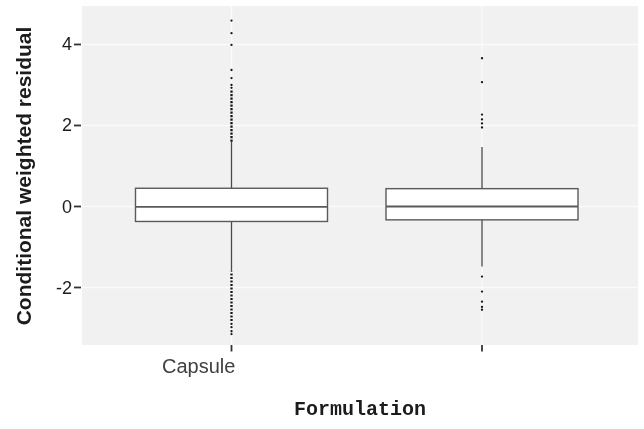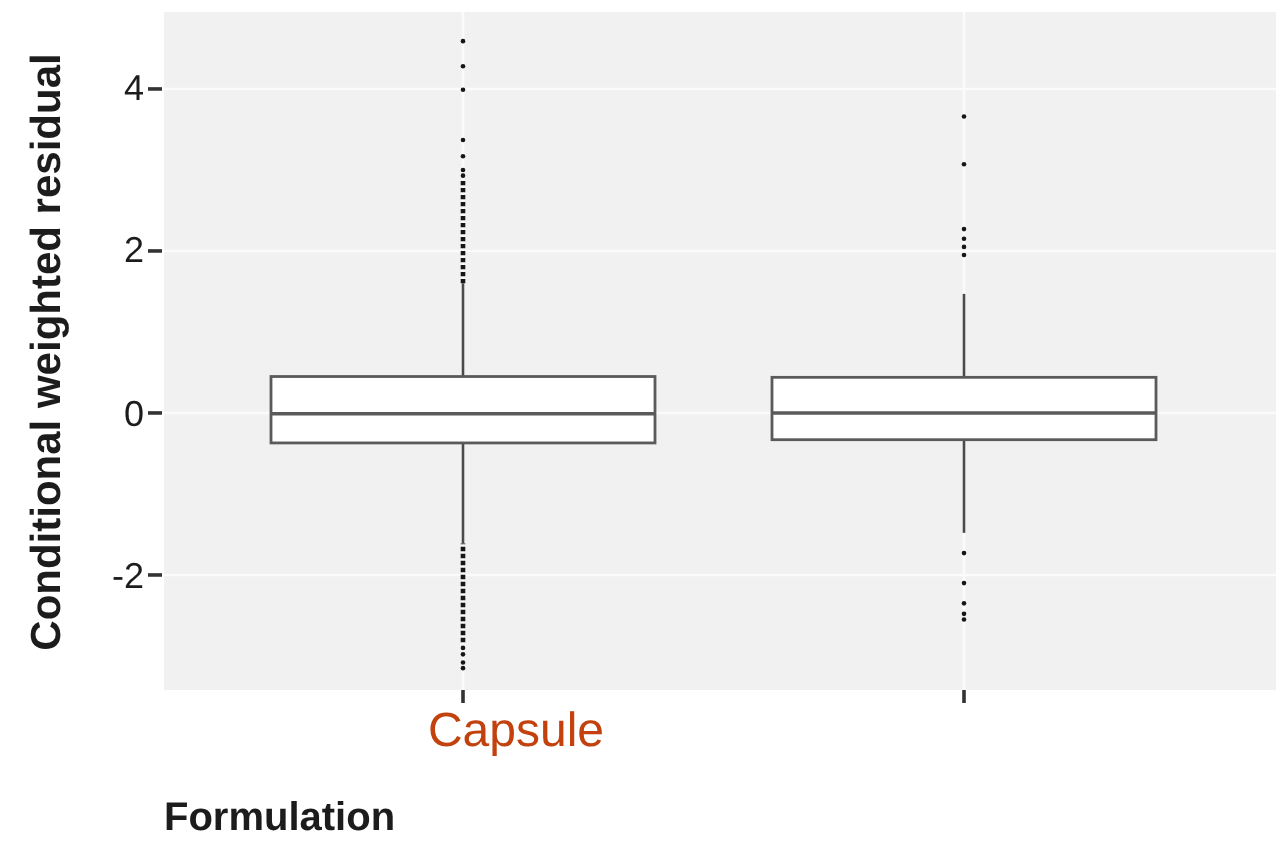--- a/index.html
+++ b/index.html
@@ -10,27 +10,27 @@
     font-family:"Liberation Sans", sans-serif;
     overflow:hidden;
   }
   .chart-svg{position:absolute;left:0;top:0;}
   .y-tick-label{
     position:absolute;left:34px;width:38px;text-align:right;
     font-size:18px;line-height:22px;color:#1c1c1c;
   }
   .yt0{top:33px;} .yt1{top:114px;} .yt2{top:196px;} .yt3{top:277px;}
   .x-cat-label{
-    position:absolute;top:355px;width:140px;text-align:right;
-    font-size:24px;line-height:22px;color:#c2410c;
+    position:absolute;top:355px;width:140px;text-align:left;
+    font-size:20px;line-height:22px;color:#404040;
   }
   .xc0{left:162px;} .xc1{left:412px;}
   .x-axis-title{
-    position:absolute;left:82px;top:398px;width:556px;text-align:left;
-    font-size:20px;font-weight:bold;color:#1c1c1c;
+    position:absolute;left:82px;top:398px;width:556px;text-align:center;
+    font-size:20px;font-weight:bold;color:#1c1c1c;font-family:Liberation Mono, monospace;
   }
   .y-axis-title{
     position:absolute;left:-144px;top:164px;width:336px;text-align:center;
     font-size:21px;font-weight:bold;color:#1c1c1c;
     transform:rotate(-90deg);
     white-space:nowrap;
   }
 </style>
 </head>
 <body>

